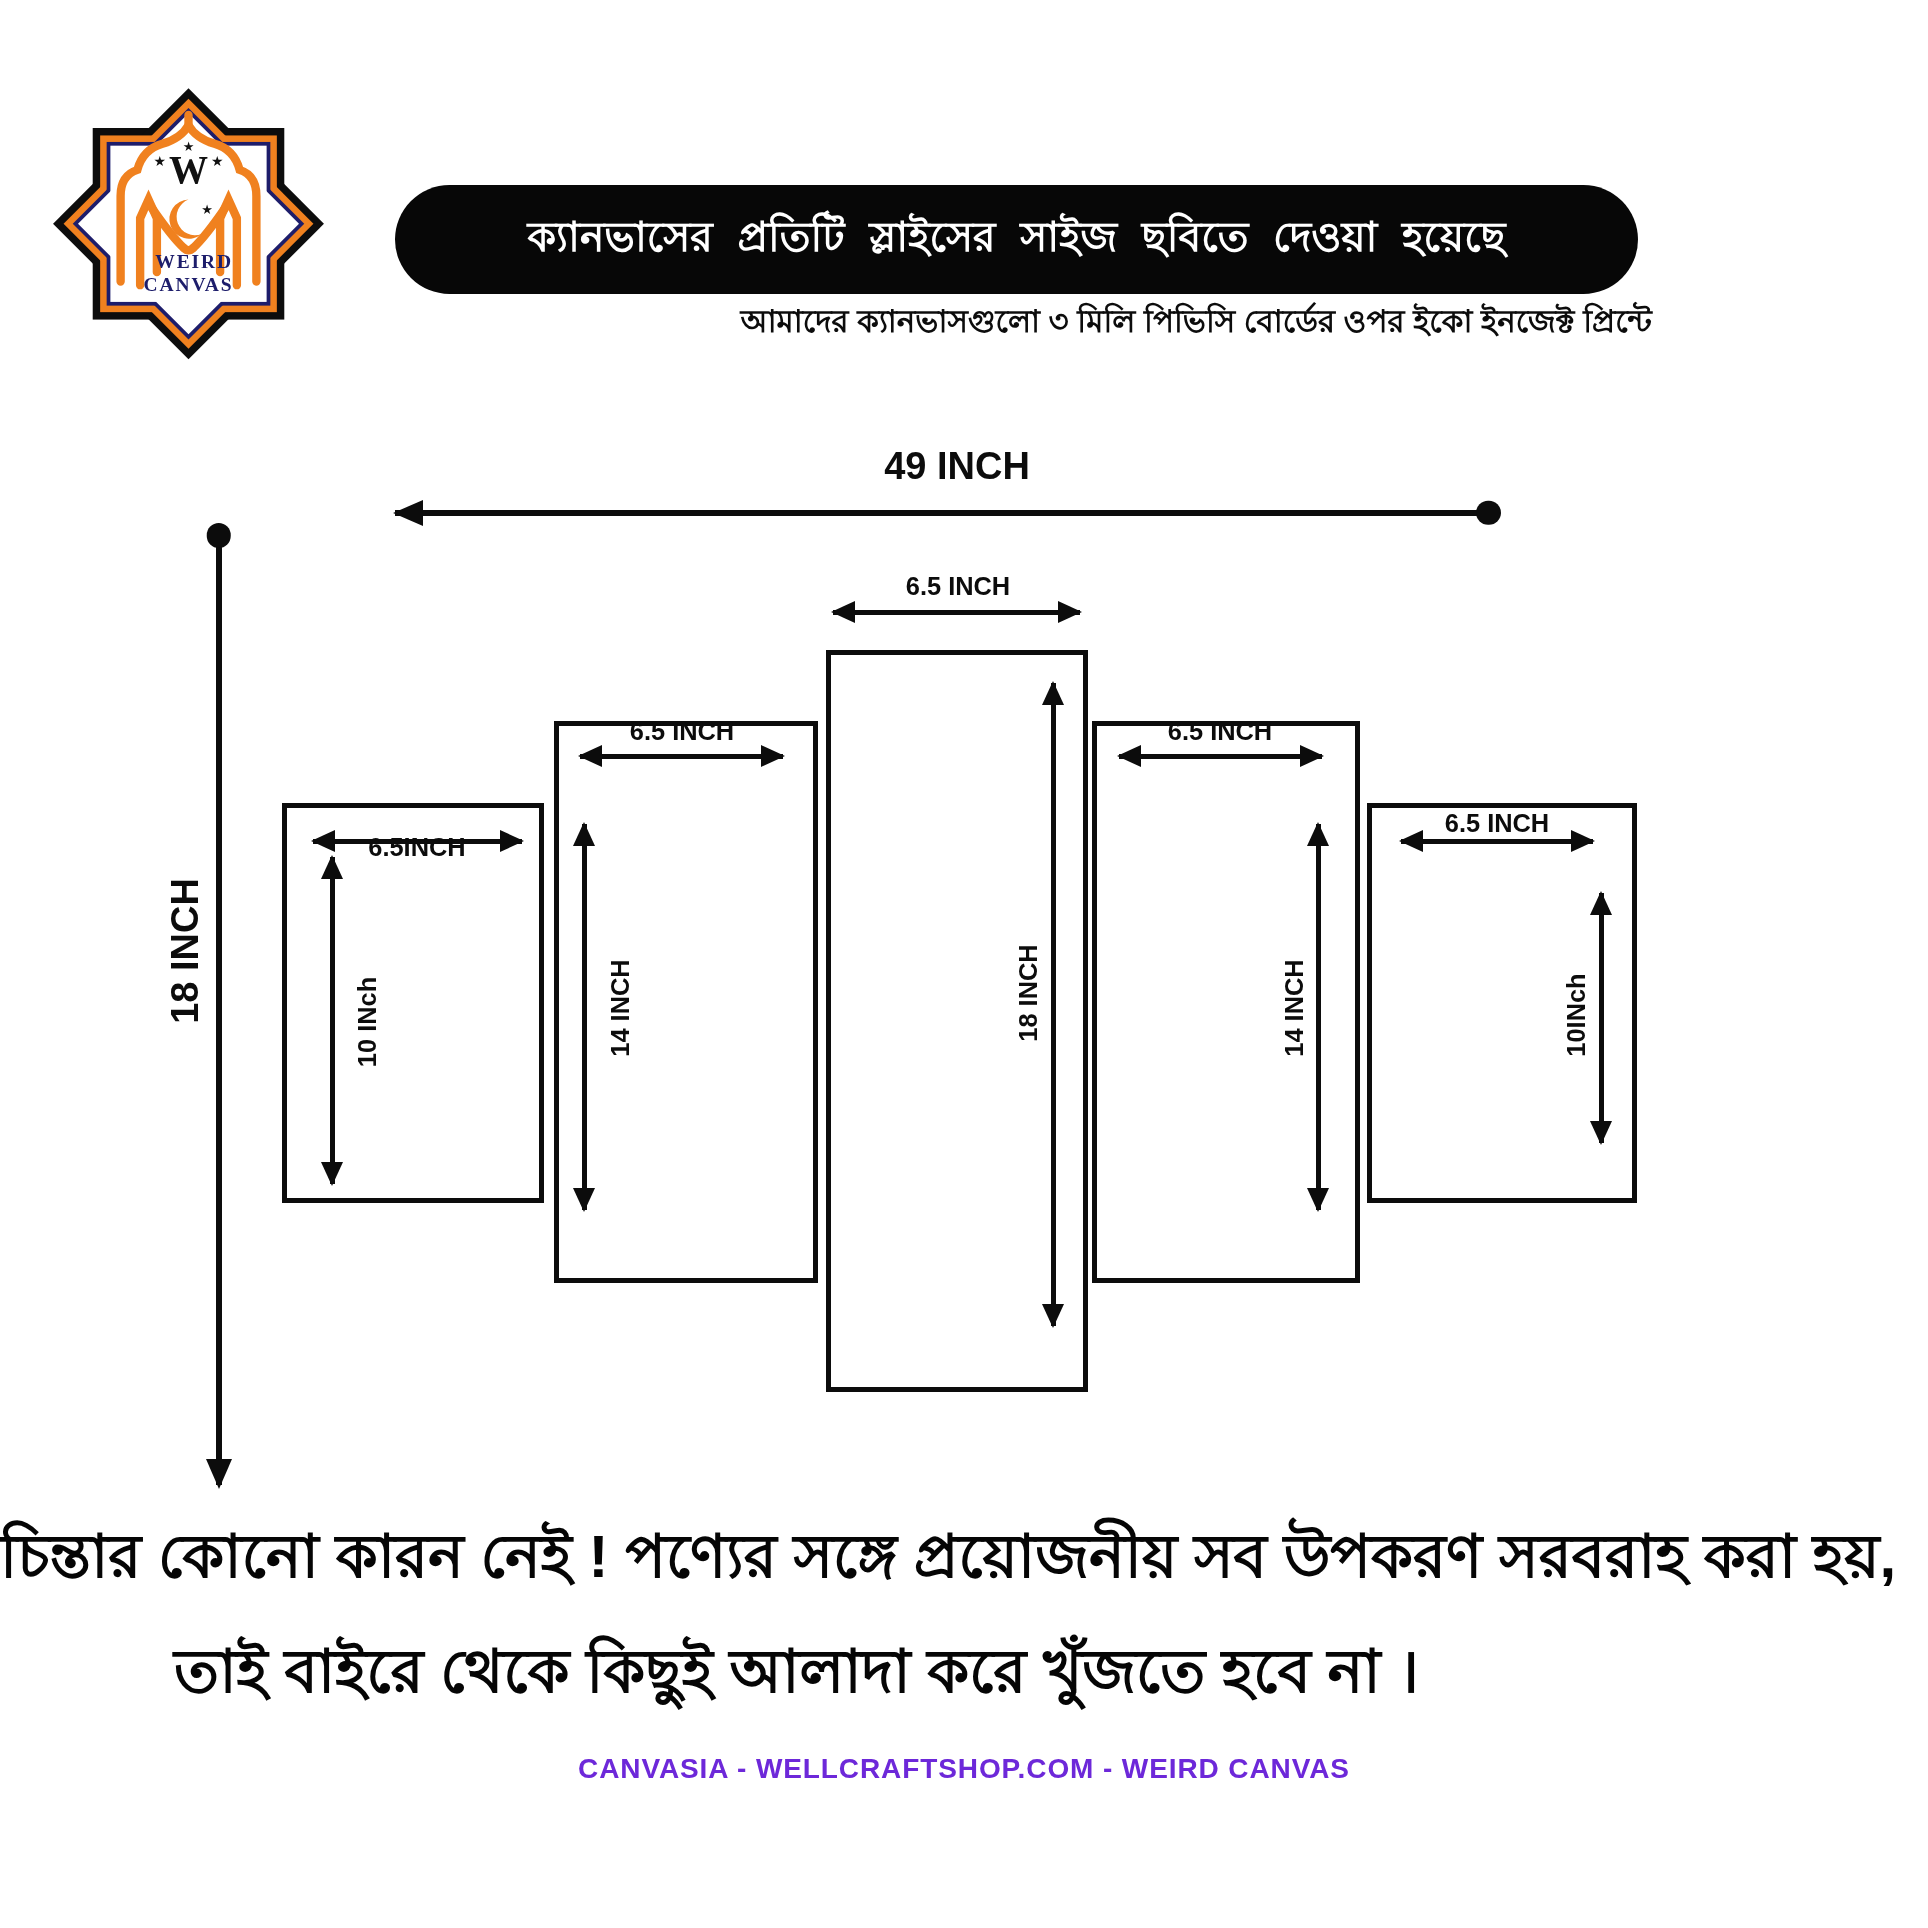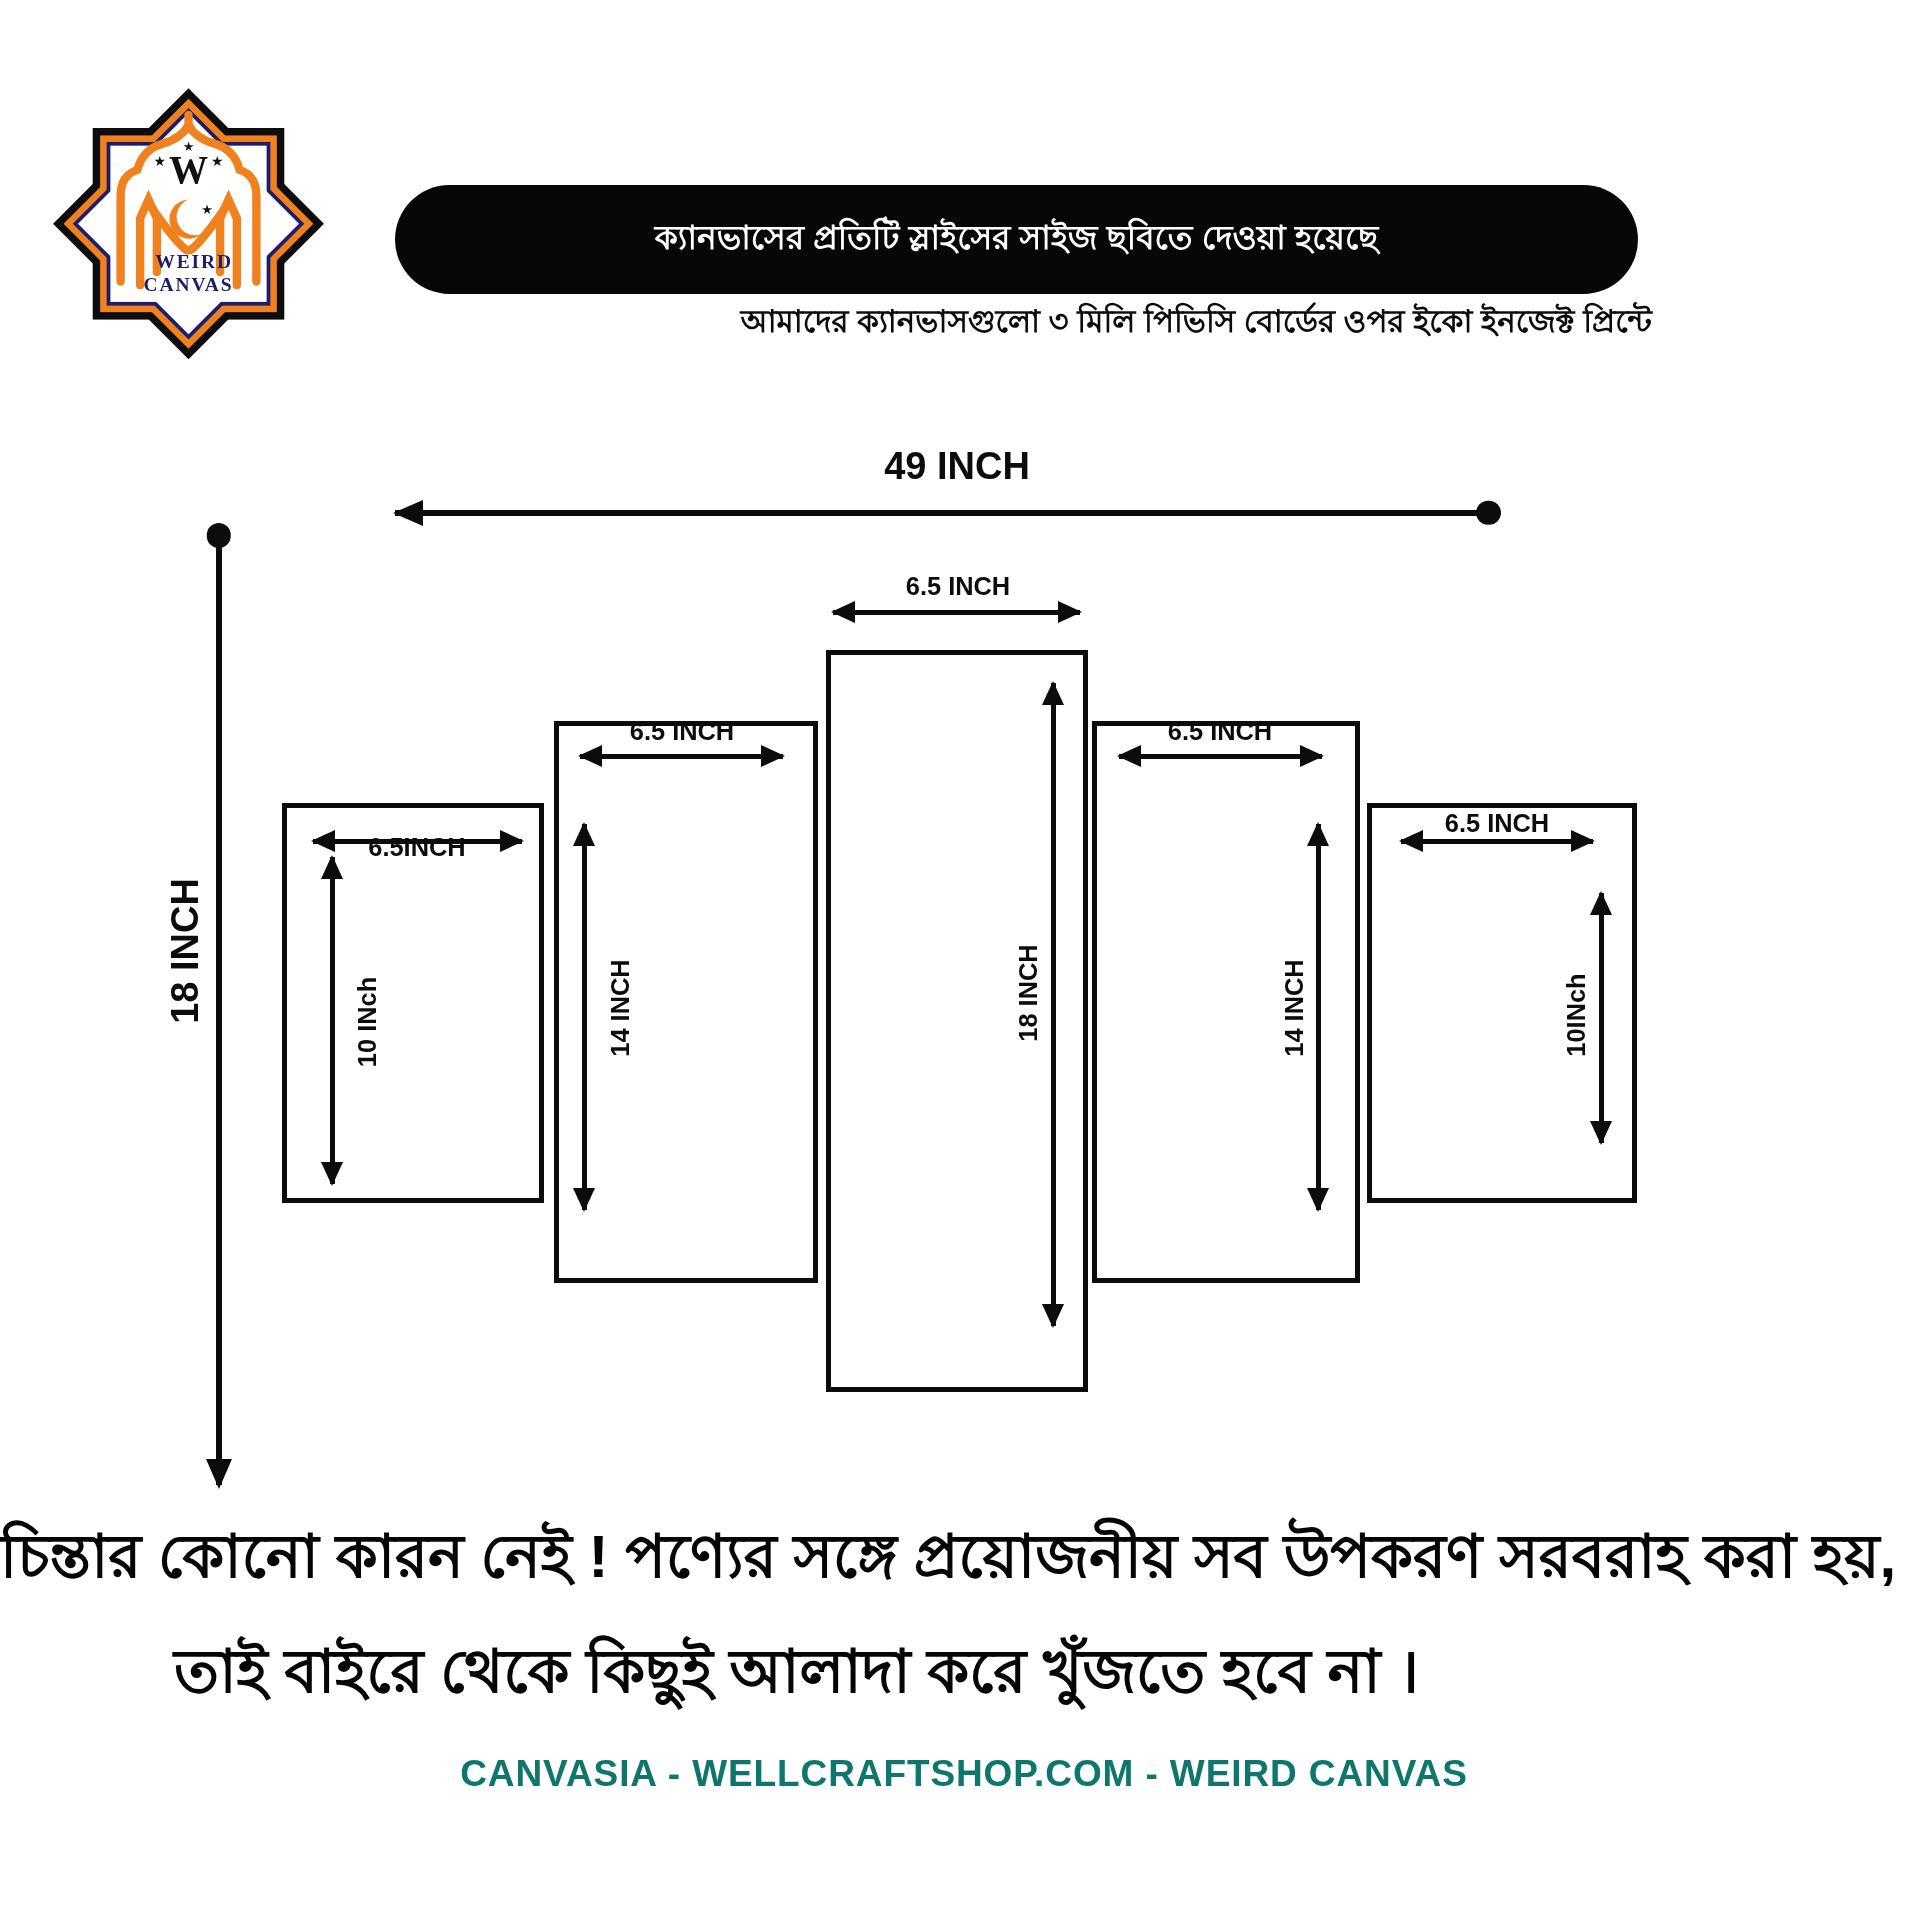--- a/index.html
+++ b/index.html
@@ -10,21 +10,21 @@
 
   
   .logo { position:absolute; left:49px; top:77px; width:279px; height:288px; }
 
   
   .banner {
     position:absolute; left:395px; top:185px; width:1243px; height:109px;
     background:#070707; border-radius:56px;
     display:flex; align-items:center; justify-content:center;
   }
-  .banner-text { color:#ffffff; font-size:33px; font-weight:bold; white-space:nowrap; }
+  .banner-text { color:#ffffff; font-size:41px; font-weight:bold; white-space:nowrap;font-family:Liberation Mono, monospace; }
 
   .intro { position:absolute; left:277px; top:301px; width:1375px; text-align:right; }
   .intro-line { font-size:31px; font-weight:600; line-height:42px; color:#0c0c0c; }
 
   
   .dim {
     position:absolute; font-weight:bold; color:#0c0c0c; font-size:25.4px;
     white-space:nowrap; transform:translate(-50%,-50%);
   }
   .dim.rot { transform:translate(-50%,-50%) rotate(-90deg); }
@@ -92,21 +92,21 @@
   .a-p4-h { left:1316px; top:824px; height:386px; }
   .a-p5-w { left:1401px; top:839px; width:192px; }
   .a-p5-h { left:1599px; top:893px; height:250px; }
 
   
   .note { position:absolute; left:0; top:1499px; width:1593px; text-align:center; }
   .note-line { font-size:60px; font-weight:bold; color:#050505; line-height:115px; white-space:nowrap; }
 
   .credit {
     position:absolute; left:0; top:1753px; width:1928px; text-align:center;
-    font-size:37px; font-weight:bold; color:#0f766e; letter-spacing:0.9px;
+    font-size:28px; font-weight:bold; color:#6d28d9; letter-spacing:0.9px;
   }
 </style>
 </head>
 <body>
 
 <div id="canvas">
 
   <div class="logo">
     <svg viewBox="0 0 300 300" width="279" height="288">
       <g transform="translate(150,153)">

